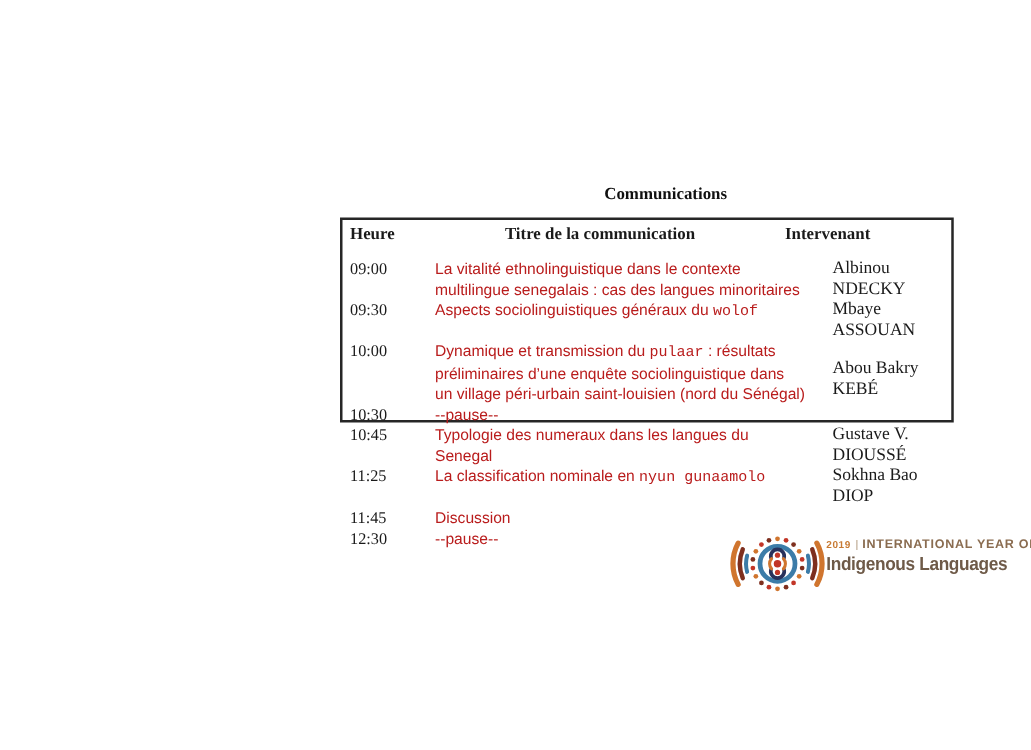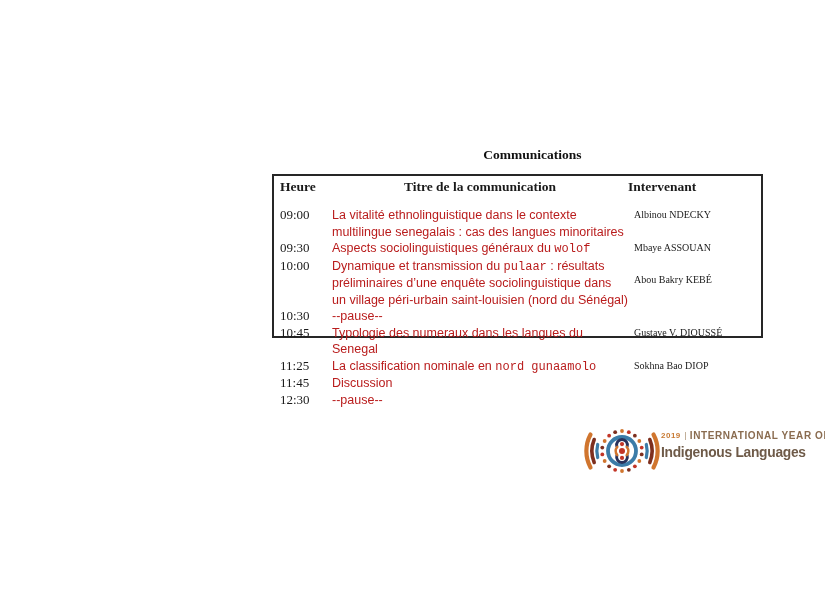--- a/index.html
+++ b/index.html
@@ -12,28 +12,28 @@
     font-weight: bold; font-size: 13.5px; line-height: 17px; color: #111;
   }
 
   .comm-table {
     position: absolute; left: 272px; top: 174px; width: 491px; height: 164px;
     border: 2px solid #262626; background: #fff;
   }
   .hdr-row { display: flex; padding-top: 2px; font-family: "Liberation Serif", serif;
     font-weight: bold; font-size: 13.5px; line-height: 17px; }
   .rows { margin-top: 12px; }
-  .row { display: flex; align-items: flex-start; }
+  .row { display: flex; align-items: flex-start; gap: 16px; }
 
   .cell-time   { flex: 0 0 58px; padding-left: 6px; font-family: "Liberation Serif", serif;
                  font-size: 13px; line-height: 16.5px; }
   .cell-title  { flex: 0 0 296px; font-family: "Liberation Sans", sans-serif;
                  font-size: 12.5px; line-height: 16.5px; color: #b91c1c; }
   .cell-speaker{ flex: 1 1 auto; padding-left: 6px; font-family: "Liberation Serif", serif;
-                 font-size: 10px; line-height: 16.5px; }
+                 font-size: 14px; line-height: 16.5px; }
 
   .hdr-time    { flex: 0 0 58px; padding-left: 6px; }
   .hdr-title   { flex: 0 0 296px; text-align: center; }
   .hdr-speaker { flex: 1 1 auto; text-align: left; }
 
   .cell-title .mono { font-family: "Liberation Mono", monospace; font-size: 12px; }
   .cell-title.pause { font-family: "Liberation Sans", sans-serif; }
 
   
   .rows .row:nth-child(3) .cell-speaker { padding-top: 14px; }
@@ -90,21 +90,21 @@
   </div>
 
   <div class="row">
     <div class="cell-time">10:45</div>
     <div class="cell-title"><span>Typologie des numeraux dans les langues du Senegal</span></div>
     <div class="cell-speaker">Gustave V. DIOUSSÉ</div>
   </div>
 
   <div class="row">
     <div class="cell-time">11:25</div>
-    <div class="cell-title"><span>La classification nominale en </span><span class="mono">nord gunaamolo</span></div>
+    <div class="cell-title"><span>La classification nominale en </span><span class="mono">nyun gunaamolo</span></div>
     <div class="cell-speaker">Sokhna Bao DIOP</div>
   </div>
 
   <div class="row">
     <div class="cell-time">11:45</div>
     <div class="cell-title"><span>Discussion</span></div>
     <div class="cell-speaker"></div>
   </div>
 
   <div class="row">

